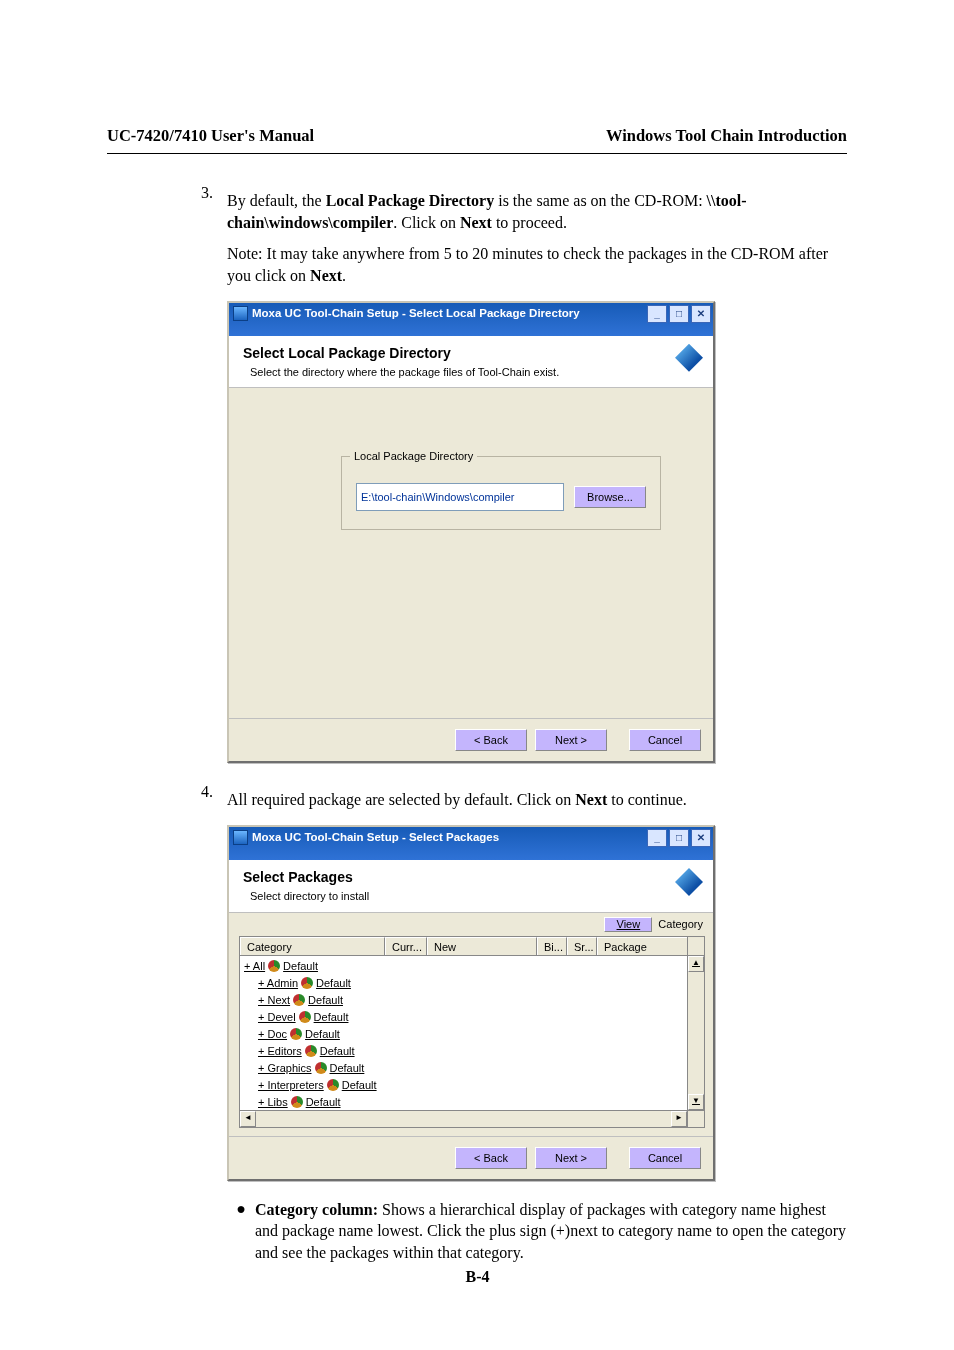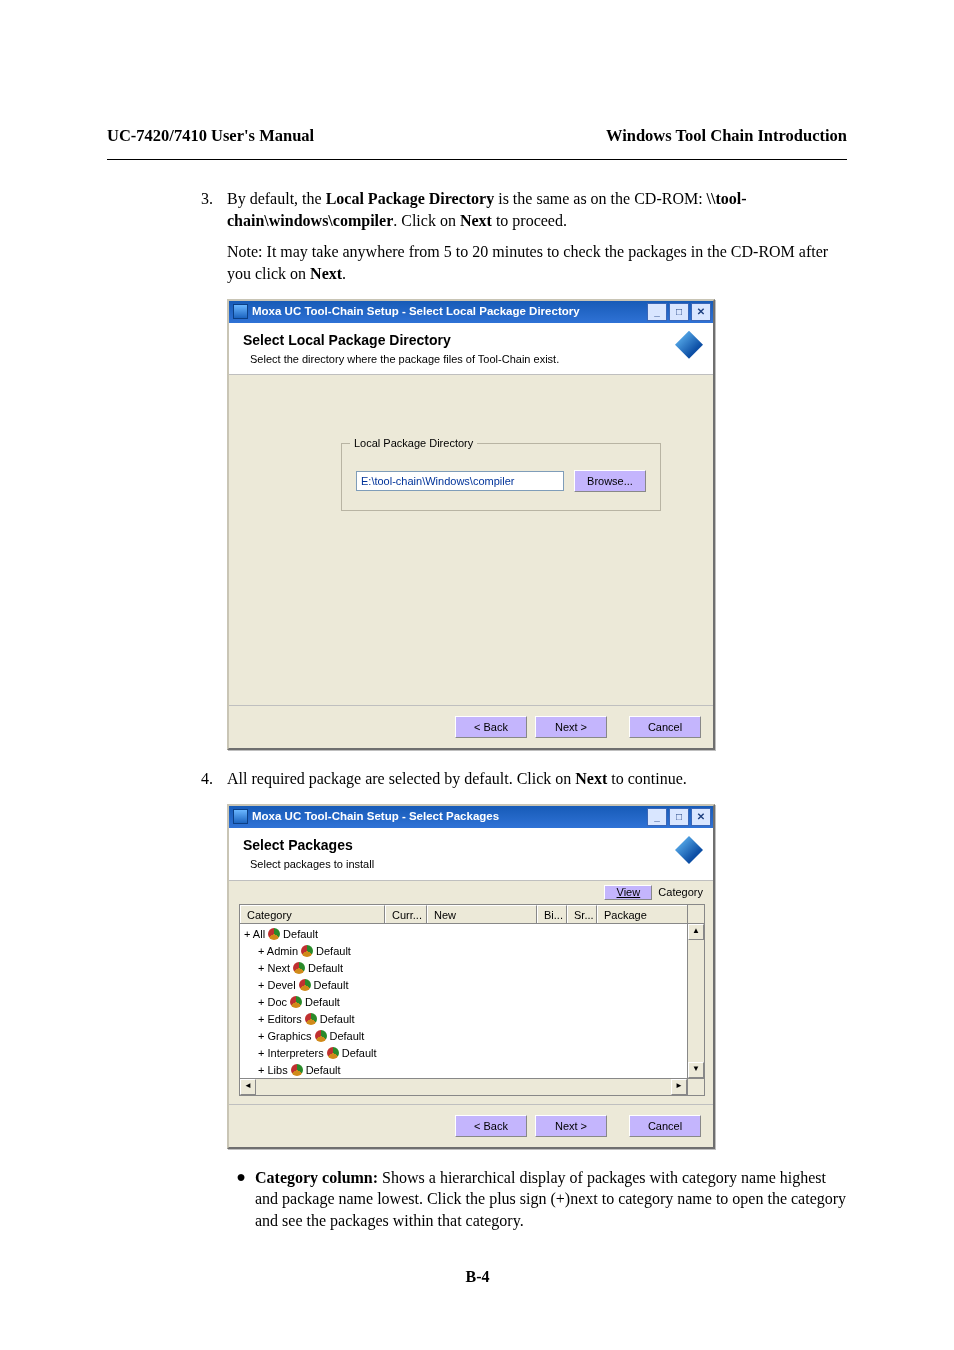--- a/index.html
+++ b/index.html
@@ -17,21 +17,21 @@
     box-sizing: border-box;
     font-size: 16px;
     line-height: 1.35;
   }
   .hdr-row {
     display: flex;
     justify-content: space-between;
     font-weight: bold;
     font-size: 16.5px;
     border-bottom: 1.5px solid #000;
-    padding-bottom: 12px;
+    padding-bottom: 6px;
     margin-bottom: 28px;
   }
   ol.body-list {
     list-style: none;
     padding: 0;
     margin: 0;
   }
   .li-row {
     display: flex;
     margin-bottom: 4px;
@@ -39,21 +39,21 @@
   .li-num {
     width: 120px;
     flex-shrink: 0;
     text-align: right;
     padding-right: 14px;
     box-sizing: border-box;
   }
   .li-body {
     flex: 1;
   }
-  .li-body p { margin: 0 0 10px 0; }
+  .li-body p { margin: 8px 0 10px 0; }
   .bullet-row { display:flex; margin-left:120px; }
   .bullet-dot { width:28px; flex-shrink:0; font-size:16px; line-height:1.2; text-align:center;}
   .bullet-body { flex:1; }
   .bullet-body p { margin:0; }
   .bullet-label { font-weight:bold; }
 
   
   .dialog {
     width: 484px;
     margin: 4px 0 18px 120px;
@@ -64,21 +64,21 @@
     font-family: Tahoma, Arial, sans-serif;
     font-size: 11px;
     color: #000;
     box-shadow: 1px 1px 0 rgba(0,0,0,.25);
   }
   .titlebar {
     height: 22px;
     background: linear-gradient(#175bb7,#2f72d6);
     color:#fff; font-weight:bold;
     display:flex; align-items:center;
-    padding:0 2px 0 4px;
+    padding:0 2px 11px 4px;
     font-size:11.5px;
   }
   .titlebar .app-icon {
     width:15px;height:15px;margin-right:4px;
     background:linear-gradient(#6ab6ff,#1c64c0);
     border:1px solid #0b3f86;
     box-sizing:border-box;
   }
   .titlebar .spacer{flex:1}
   .win-btn{
@@ -124,21 +124,21 @@
     border:1px solid #b8b4a3;
     position:relative;
     padding:26px 14px 18px 14px;
   }
   .group1 .legend{
     position:absolute;top:-8px;left:8px;
     background:#ece9d8;padding:0 4px;font-size:11px;
   }
   .path-row{display:flex;gap:10px;align-items:center;}
   .path-input{
-    flex:1;height:20px;
+    flex:1;height:28px;
     background:#fff;color:#003399;
     border:1px solid #7f9db9;
     padding:0 4px;font-size:11px;
     box-sizing:border-box;
   }
   .dlg1-body{height:310px;}
 
   
   .view-row{
     padding:4px 10px 4px 0;
@@ -171,21 +171,21 @@
   .col-pkg{flex:1;border-right:none!important}
   .vscroll{
     flex:0 0 16px;background:#ece9d8;border-left:1px solid #888;
     display:flex;flex-direction:column;
   }
   .vscroll .up,.vscroll .down{
     height:14px;border:1px solid #888;border-top-color:#fff;border-left-color:#fff;
     font-size:8px;display:flex;align-items:center;justify-content:center;
   }
   .vscroll .track{flex:1}
-  .pkg-body{flex:1;display:flex;overflow:hidden;}
+  .pkg-body{flex:1;display:flex;overflow:hidden;text-decoration:underline;}
   .pkg-rows{flex:1;padding:2px 0 2px 4px;}
   .pkg-rows div{height:17px;display:flex;align-items:center;}
   .pkg-rows .lvl0{padding-left:0}
   .pkg-rows .lvl1{padding-left:14px}
   .recycle{
     display:inline-block;width:12px;height:12px;margin:0 3px;
     border-radius:50%;
     background:conic-gradient(#2a8a2a 0 120deg,#d08a1a 120deg 240deg,#c03030 240deg 360deg);
     vertical-align:middle;
   }
@@ -278,21 +278,21 @@
       <span class="app-icon"></span>
       <span>Moxa UC Tool-Chain Setup - Select Packages</span>
       <span class="spacer"></span>
       <span class="win-btn">_</span>
       <span class="win-btn">□</span>
       <span class="win-btn">✕</span>
     </div>
     <div class="banner">
       <div class="banner-text">
         <div class="banner-title">Select Packages</div>
-        <div class="banner-sub">Select packages to install</div>
+        <div class="banner-sub">Select directory to install</div>
       </div>
       <div class="banner-icon"></div>
     </div>
 
     <div class="view-row">
       <button class="w-btn" style="min-width:48px;height:15px">
           <u>View</u>
         </button>
       <span>Category</span>
     </div>

